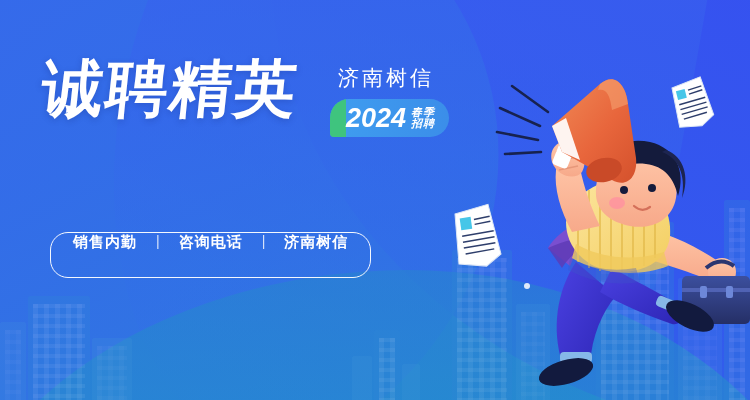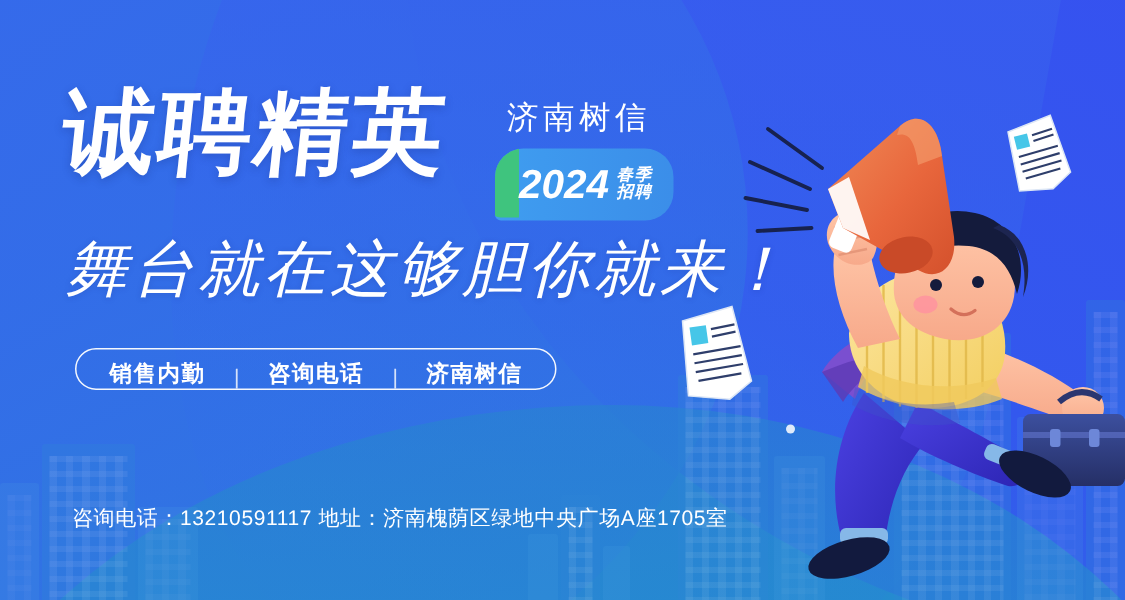--- a/index.html
+++ b/index.html
@@ -106,21 +106,21 @@
     font-weight: normal;
     margin-bottom: 7px;
     margin-left: 8px;
     white-space: nowrap;
   }
   .year-badge {
     position: relative;
     display: flex;
     align-items: center;
     gap: 5px;
-    height: 48px;
+    height: 38px;
     padding: 0 14px 0 16px;
     border-radius: 19px 19px 19px 4px;
     background: linear-gradient(90deg, #3f9df0 0%, #3b8ee9 100%);
     overflow: hidden;
   }
   .year-badge .green-edge {
     position: absolute;
     left: -10px; top: -6px;
     width: 26px; height: 52px;
     background: #3fc47e;
@@ -156,22 +156,22 @@
     font-style: italic;
     letter-spacing: 3px;
     white-space: nowrap;
     text-shadow: 0 1px 4px rgba(20,40,120,.18);
   }
 
   .jobs-pill {
     position: absolute;
     left: 8px; top: 232px;
     display: flex;
-    align-items: flex-end;
-    height: 28px;
+    align-items: flex-start;
+    height: 46px;
     padding: 0 22px;
     border: 1.6px solid rgba(255,255,255,.95);
     border-radius: 18px;
     box-sizing: border-box;
   }
   .job {
     font-size: 15px;
     color: #ffffff;
     font-weight: bold;
     letter-spacing: 1px;
@@ -370,25 +370,23 @@
           <span class="green-edge"></span>
           <span class="year-num">2024</span>
           <span class="year-sub">
             <span>春季</span>
             <span>招聘</span>
           </span>
         </div>
       </div>
     </div>
 
-    <div class="subheadline">舞台就在这够胆你就来！</div>
 
     <div class="jobs-pill">
       <span class="job">销售内勤</span>
       <span class="job-sep">|</span>
       <span class="job">咨询电话</span>
       <span class="job-sep">|</span>
       <span class="job">济南树信</span>
     </div>
 
-    <div class="contact">咨询电话：13210591117 地址：济南槐荫区绿地中央广场A座1705室</div>
   </div>
 </div>
 
 </body></html>

